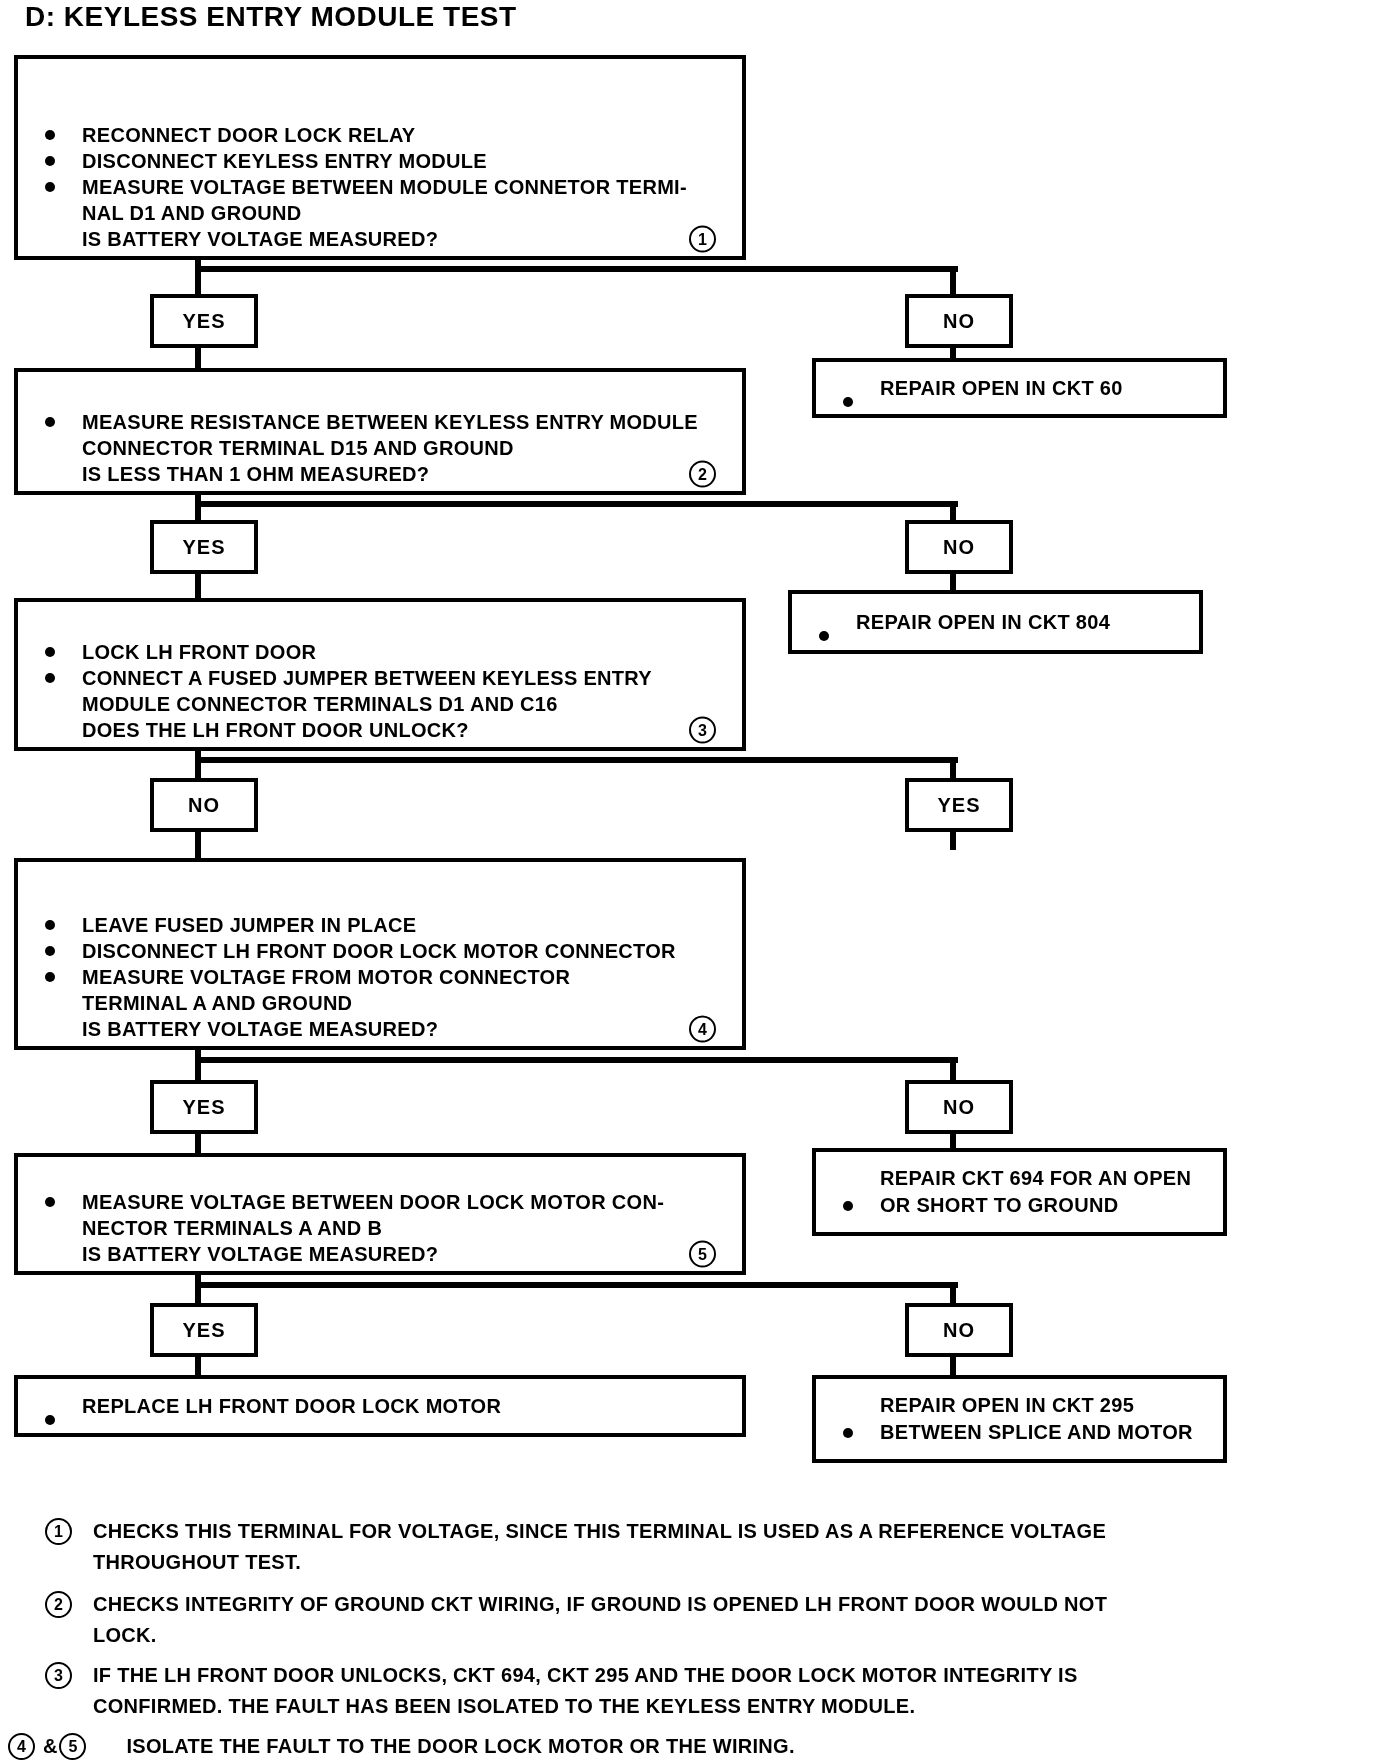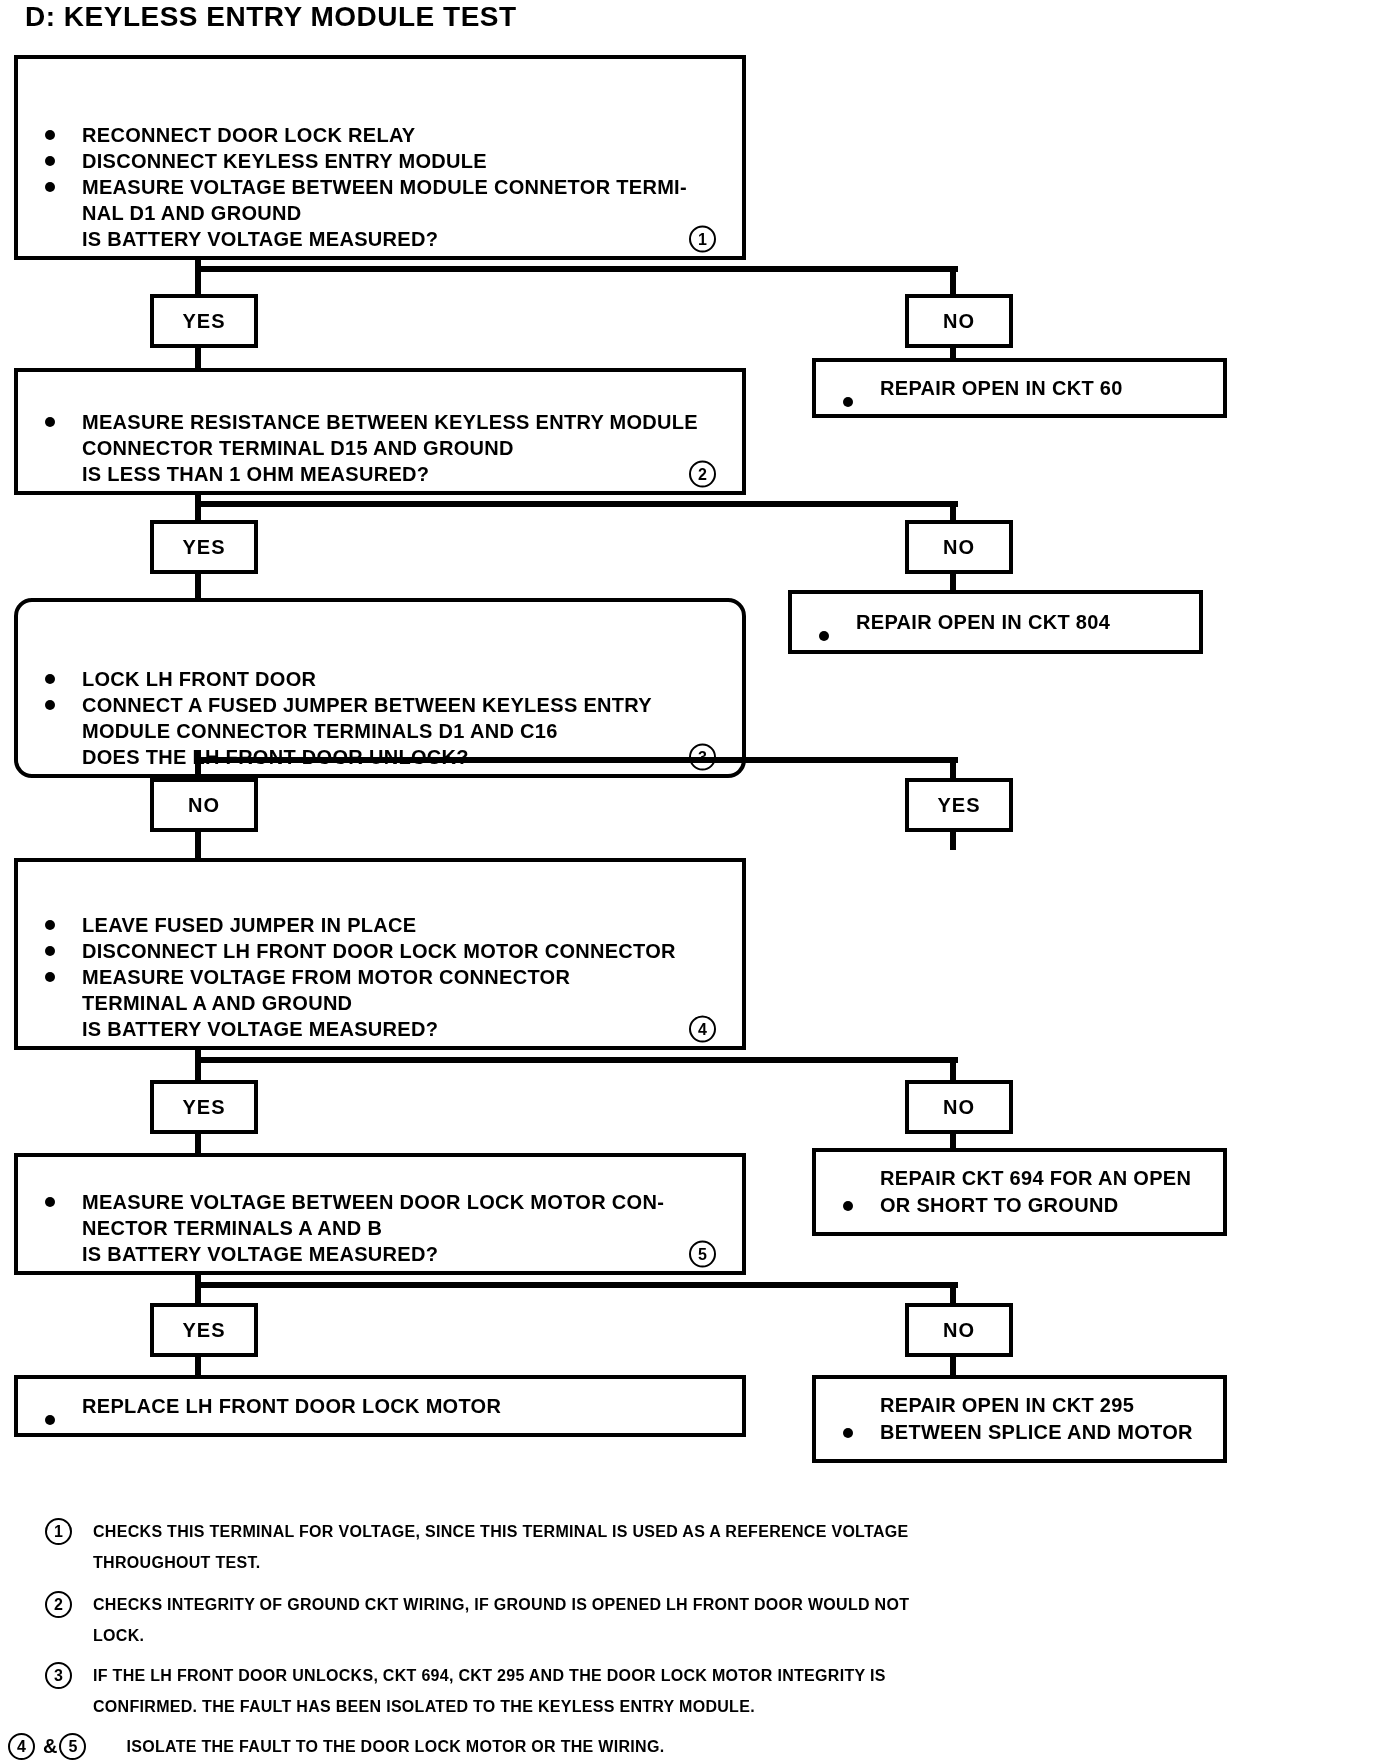--- a/index.html
+++ b/index.html
@@ -39,21 +39,21 @@
   .terminal .gutter { width:64px; }
   .terminal .dot { top:9px; }
   .line { position:absolute; background:#000; }
   .note { position:absolute; left:0; display:flex; align-items:flex-start; }
   .nref {
     width:27px; height:27px; border:2px solid #000; border-radius:50%;
     box-sizing:border-box; display:flex; align-items:center; justify-content:center;
     font-size:16px; flex:none; margin-top:2px; background:#fff;
   }
   .namp { font-size:20px; margin:4px 2px 0 8px; }
-  .ntext { margin-left:21px; font-size:16px; line-height:31px; letter-spacing:0.3px; }
+  .ntext { margin-left:21px; font-size:20px; line-height:31px; letter-spacing:0.3px; }
 </style>
 </head>
 <body>
 
 <div class="page">
 
   <div class="title">D: KEYLESS ENTRY MODULE TEST</div>
 
   <div class="box step" style="top:55px;height:205px;">
     <div class="row">
@@ -142,21 +142,21 @@
   <div class="line" style="left:950px;top:574px;width:6px;height:16px;"></div>
   <div class="box terminal" style="left:788px;top:590px;width:415px;height:64px;text-align:right;">
     <span class="gutter">
         <span class="dot"></span>
       </span>
     <div>
         <div>REPAIR OPEN IN CKT 804</div>
       </div>
   </div>
 
-  <div class="box step" style="top:598px;height:180px;border-radius:18px;">
+  <div class="box step" style="top:598px;height:153px;">
     <div class="row">
       <span class="gutter">
           <span class="dot"></span>
         </span>
       <div class="btext">
           <div>LOCK LH FRONT DOOR</div>
         </div>
     </div>
     <div class="row">
       <span class="gutter">

